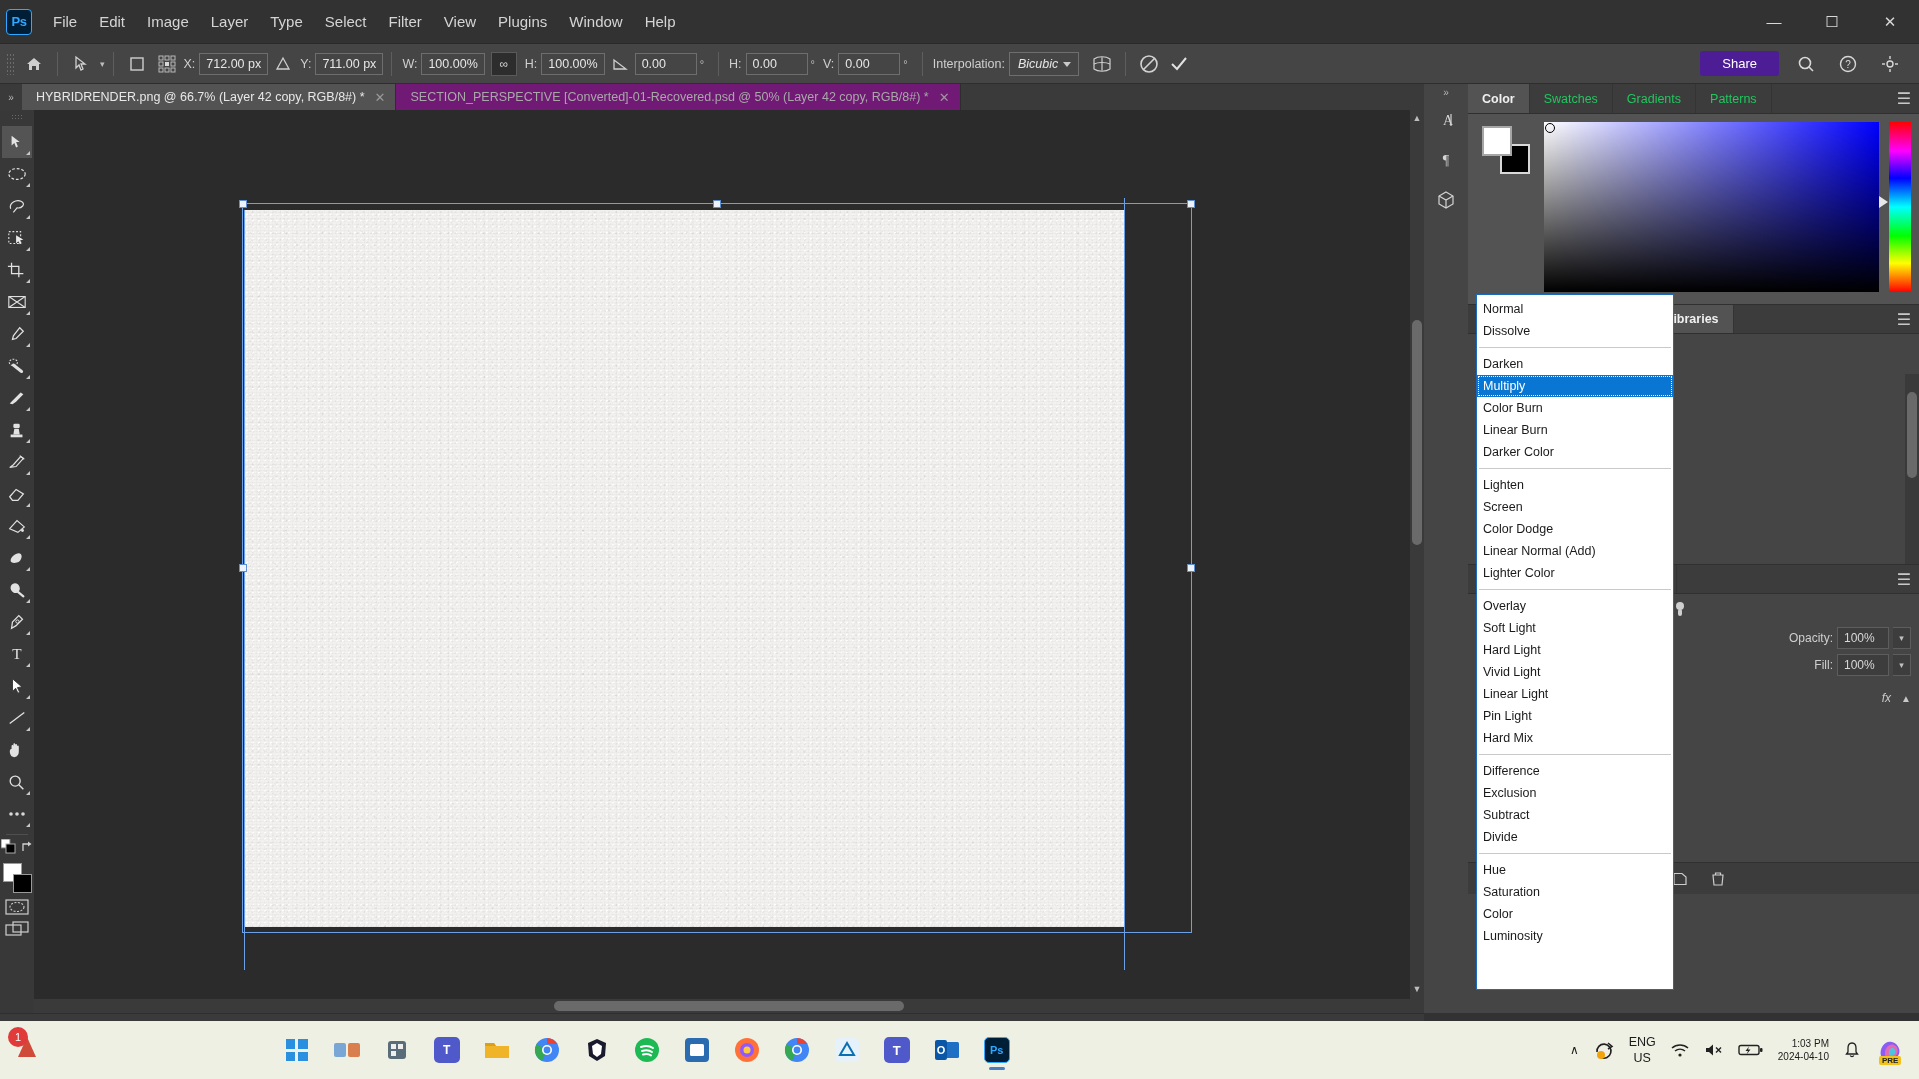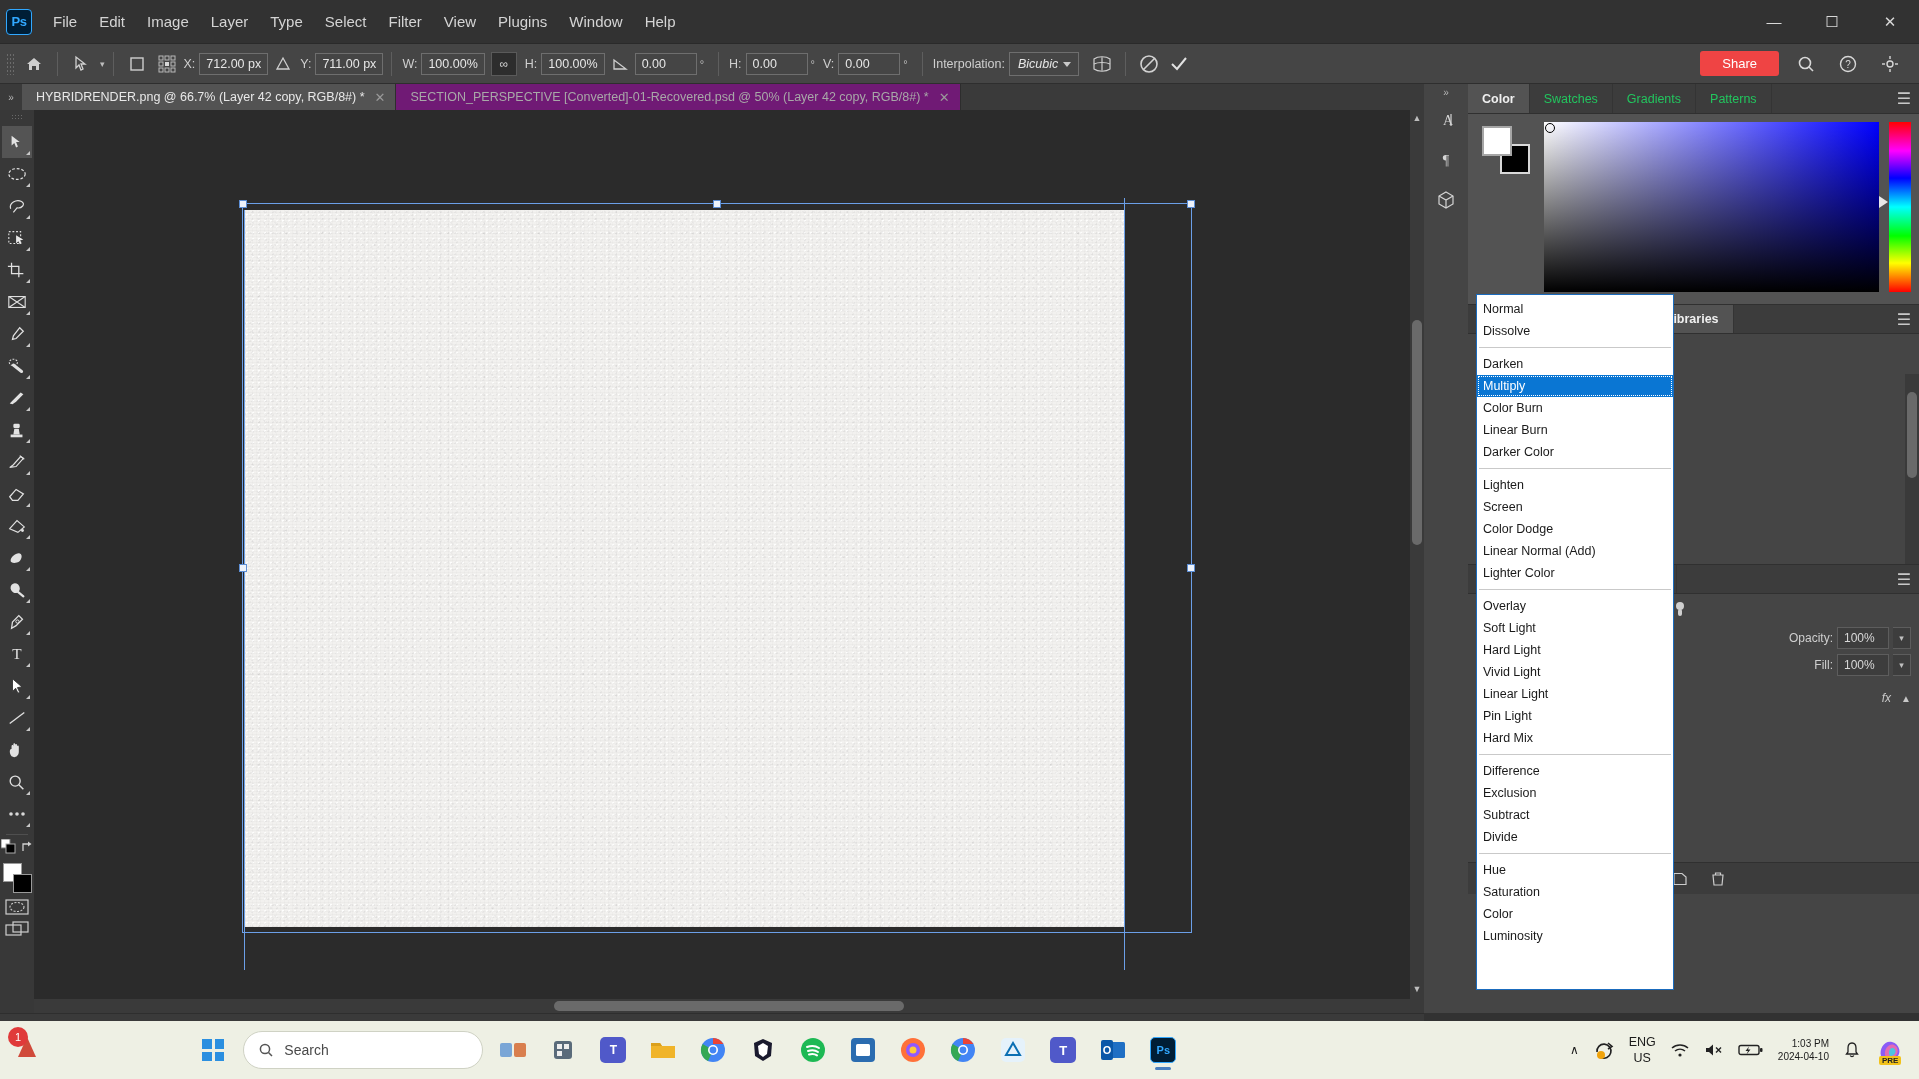--- a/index.html
+++ b/index.html
@@ -414,21 +414,21 @@
           <circle cx="11" cy="11" r="8" fill="none" stroke="#d2d2d2" stroke-width="1.6"></circle>
           <line x1="5.5" y1="16.5" x2="16.5" y2="5.5" stroke="#d2d2d2" stroke-width="1.6"></line>
         </svg>
     </div>
     <div class="ob-icon-btn">
       <svg width="22" height="22" viewBox="0 0 22 22">
           <path d="M4 11 L9 16 L18 5" fill="none" stroke="#e2e2e2" stroke-width="2"></path>
         </svg>
     </div>
     <div style="margin-left:auto; display:flex; align-items:center; gap:12px; padding-right:14px">
-      <div style="background:#ef4444;color:#fff;font-size:13px;padding:5px 22px;border-radius:3px">Share</div>
+      <div style="background:#4c1d95;color:#fff;font-size:13px;padding:5px 22px;border-radius:3px">Share</div>
       <div class="ob-icon-btn">
         <svg width="20" height="20" viewBox="0 0 20 20">
             <circle cx="9" cy="9" r="5.5" fill="none" stroke="#d8d8d8" stroke-width="1.6"></circle>
             <line x1="13" y1="13" x2="17" y2="17" stroke="#d8d8d8" stroke-width="1.6"></line>
           </svg>
       </div>
       <div class="ob-icon-btn">
         <svg width="20" height="20" viewBox="0 0 20 20">
             <circle cx="10" cy="10" r="7.5" fill="none" stroke="#d8d8d8" stroke-width="1.4"></circle>
             <text x="10" y="14" font-size="10" fill="#d8d8d8" text-anchor="middle" font-family="Liberation Sans">?</text>
@@ -863,27 +863,20 @@
   </div>
 
   <div class="taskbar">
     <div class="tb-center">
       <div class="start">
         <i></i>
           <i></i>
           <i></i>
           <i></i>
       </div>
-      <div class="searchbox">
-        <svg width="16" height="16" viewBox="0 0 16 16">
-            <circle cx="7" cy="7" r="4.6" fill="none" stroke="#555" stroke-width="1.5"></circle>
-            <line x1="10.5" y1="10.5" x2="14" y2="14" stroke="#555" stroke-width="1.5"></line>
-          </svg>
-        <span>Search</span>
-      </div>
       <div class="tb-app">
         <svg width="28" height="22" viewBox="0 0 28 22">
             <rect x="1" y="4" width="12" height="14" rx="2" fill="#7aa6d6"></rect>
             <rect x="15" y="4" width="12" height="14" rx="2" fill="#d97f4e"></rect>
           </svg>
       </div>
       <div class="tb-app">
         <svg width="24" height="24" viewBox="0 0 24 24">
             <rect x="3" y="3" width="18" height="18" rx="3" fill="#5a6b7a"></rect>
             <rect x="6" y="6" width="5" height="5" fill="#eee"></rect>

